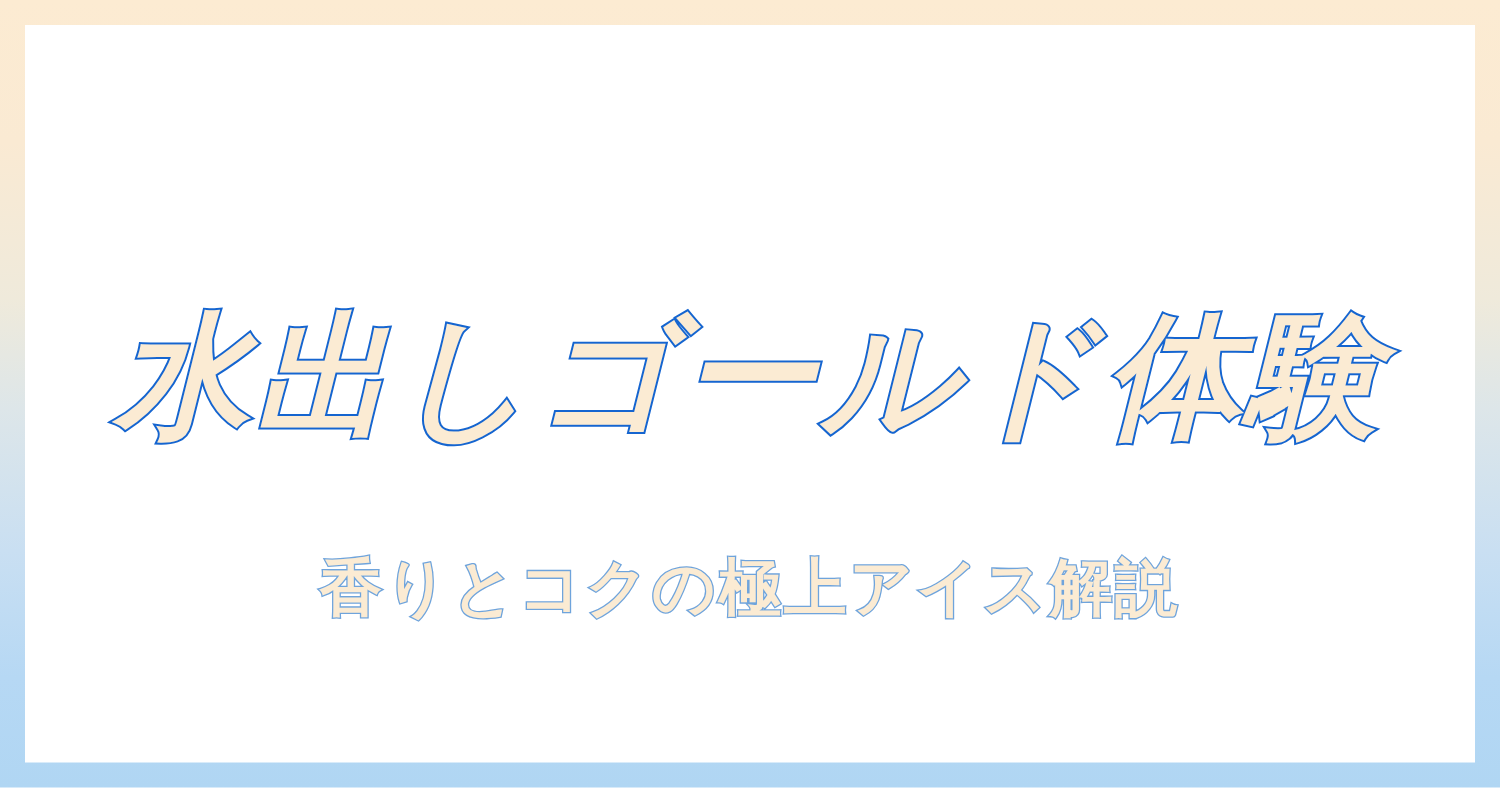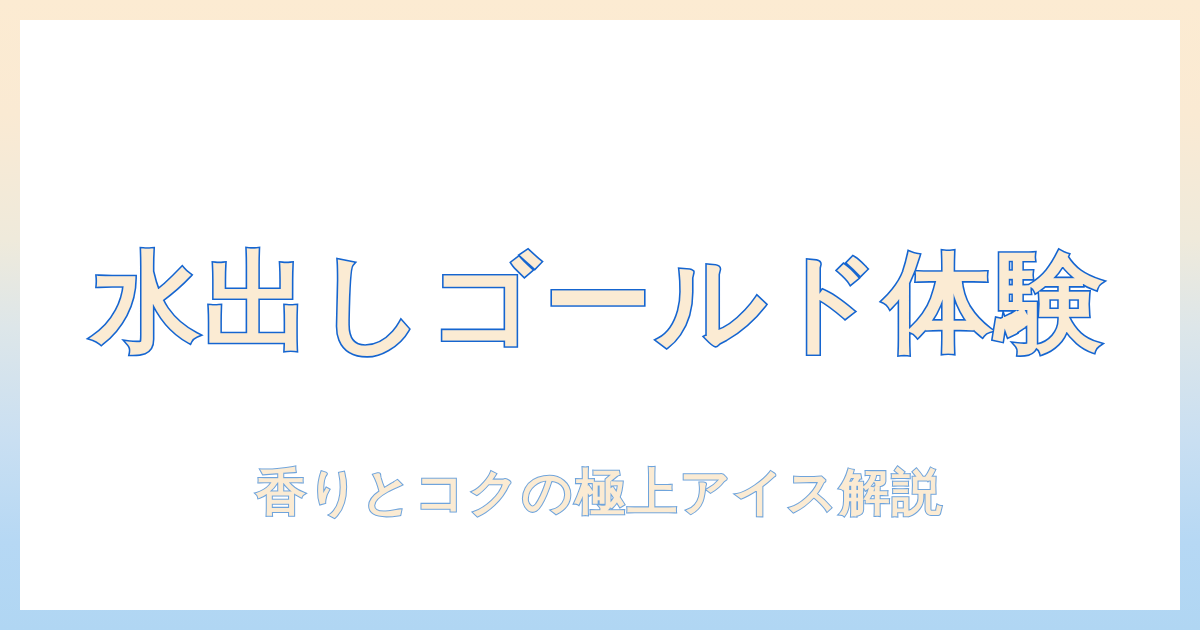--- a/index.html
+++ b/index.html
@@ -53,28 +53,29 @@
     text-align: center;
     font-size: 108px;
     line-height: 1.12;
     font-weight: 700;
     letter-spacing: 0.035em;
     white-space: nowrap;
     color: #FBEBD3;
     -webkit-text-stroke: 3.2px #1565D0;
     paint-order: stroke fill;
     font-family: "DejaVu Sans", "Liberation Sans", sans-serif;
+    font-style: italic;
   }
 
   
   #subline {
     position: absolute;
     left: 0;
     right: 0;
-    top: 392px;
+    top: 370px;
     text-align: center;
     font-size: 50px;
     line-height: 1.2;
     font-weight: 700;
     letter-spacing: 0.045em;
     white-space: nowrap;
     color: #FBEBD3;
     -webkit-text-stroke: 2.1px #6FA4DC;
     paint-order: stroke fill;
     font-family: Liberation Sans, sans-serif;

